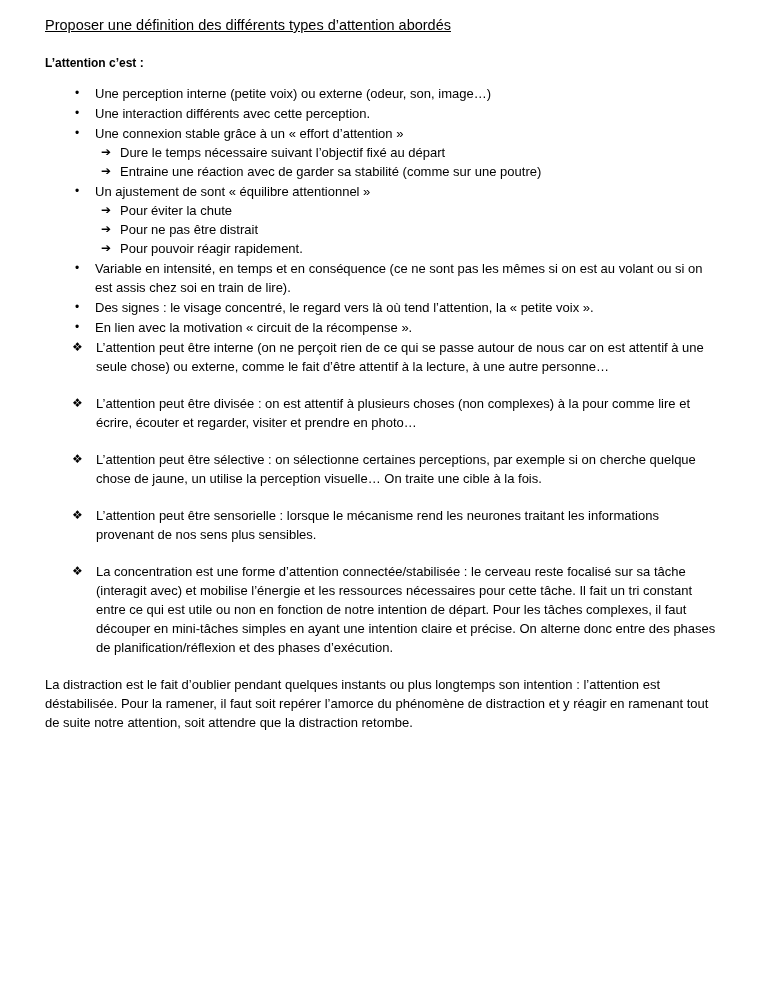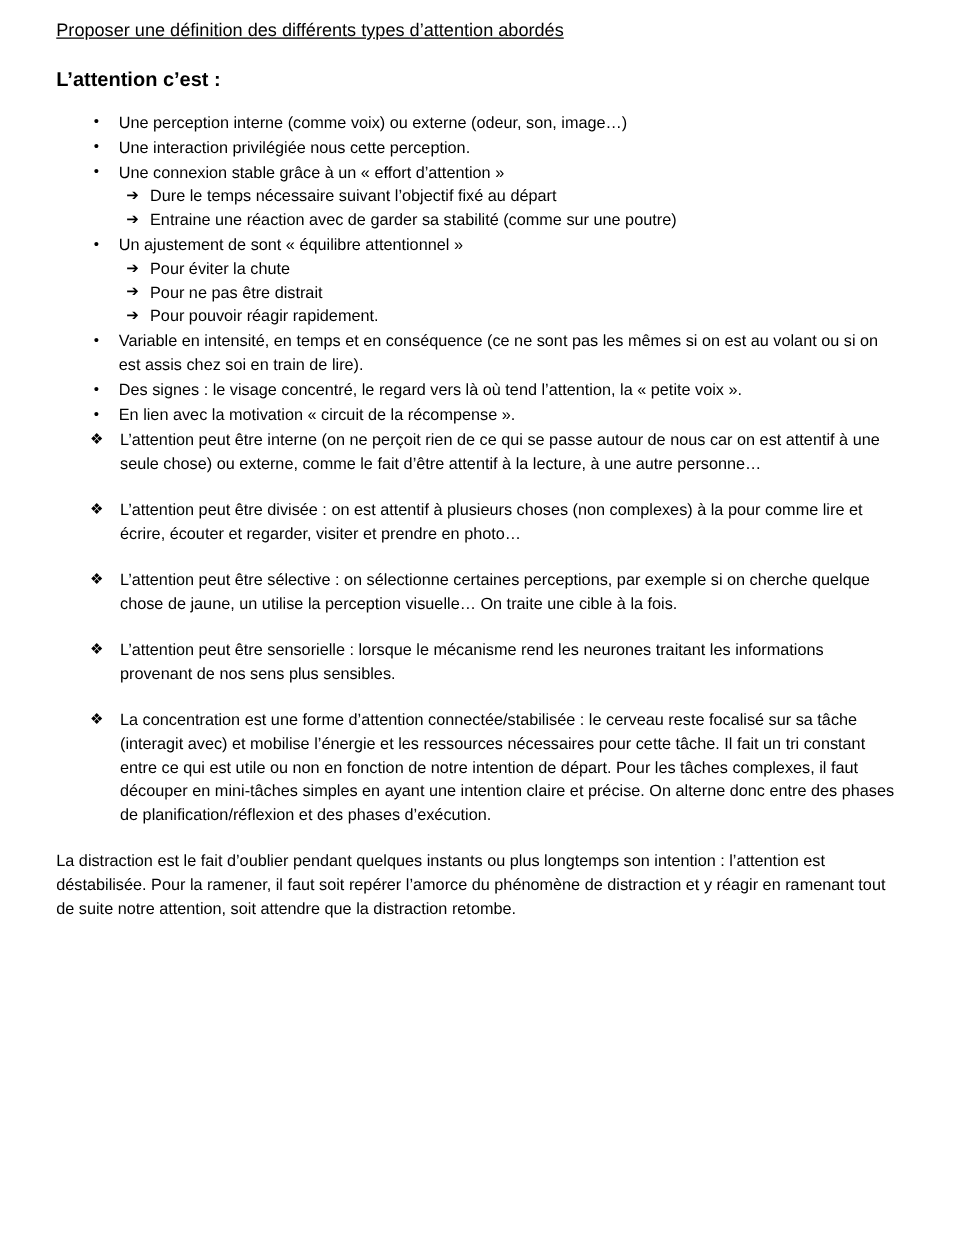--- a/index.html
+++ b/index.html
@@ -19,21 +19,21 @@
     background: #ffffff;
   }
   .title {
     font-size: 14.5px;
     font-weight: 400;
     text-decoration: underline;
     margin: 0 0 20px 0;
     line-height: 1.35;
   }
   .intro-heading {
-    font-size: 16px;
+    font-size: 12px;
     font-weight: 700;
     margin: 0 0 14px 0;
   }
   .bullet-list {
     margin: 0 0 0 30px;
     padding: 0;
     list-style: none;
     font-size: 13px;
     line-height: 19px;
   }
@@ -86,28 +86,28 @@
 
   <h1 class="title">Proposer une définition des différents types d’attention abordés</h1>
 
   <p class="intro-heading">L’attention c’est :</p>
 
   <ul class="bullet-list">
 
     <li>
       <div class="li-row">
         <span class="marker">•</span>
-        <span class="li-text">Une perception interne (comme voix) ou externe (odeur, son, image…)</span>
-      </div>
-    </li>
-
-    <li>
-      <div class="li-row">
-        <span class="marker">•</span>
-        <span class="li-text">Une interaction privilégiée nous cette perception.</span>
+        <span class="li-text">Une perception interne (petite voix) ou externe (odeur, son, image…)</span>
+      </div>
+    </li>
+
+    <li>
+      <div class="li-row">
+        <span class="marker">•</span>
+        <span class="li-text">Une interaction différents avec cette perception.</span>
       </div>
     </li>
 
     <li>
       <div class="li-row">
         <span class="marker">•</span>
         <span class="li-text">Une connexion stable grâce à un « effort d’attention »</span>
       </div>
       <div class="sub-list">
         <div class="sub-row">

